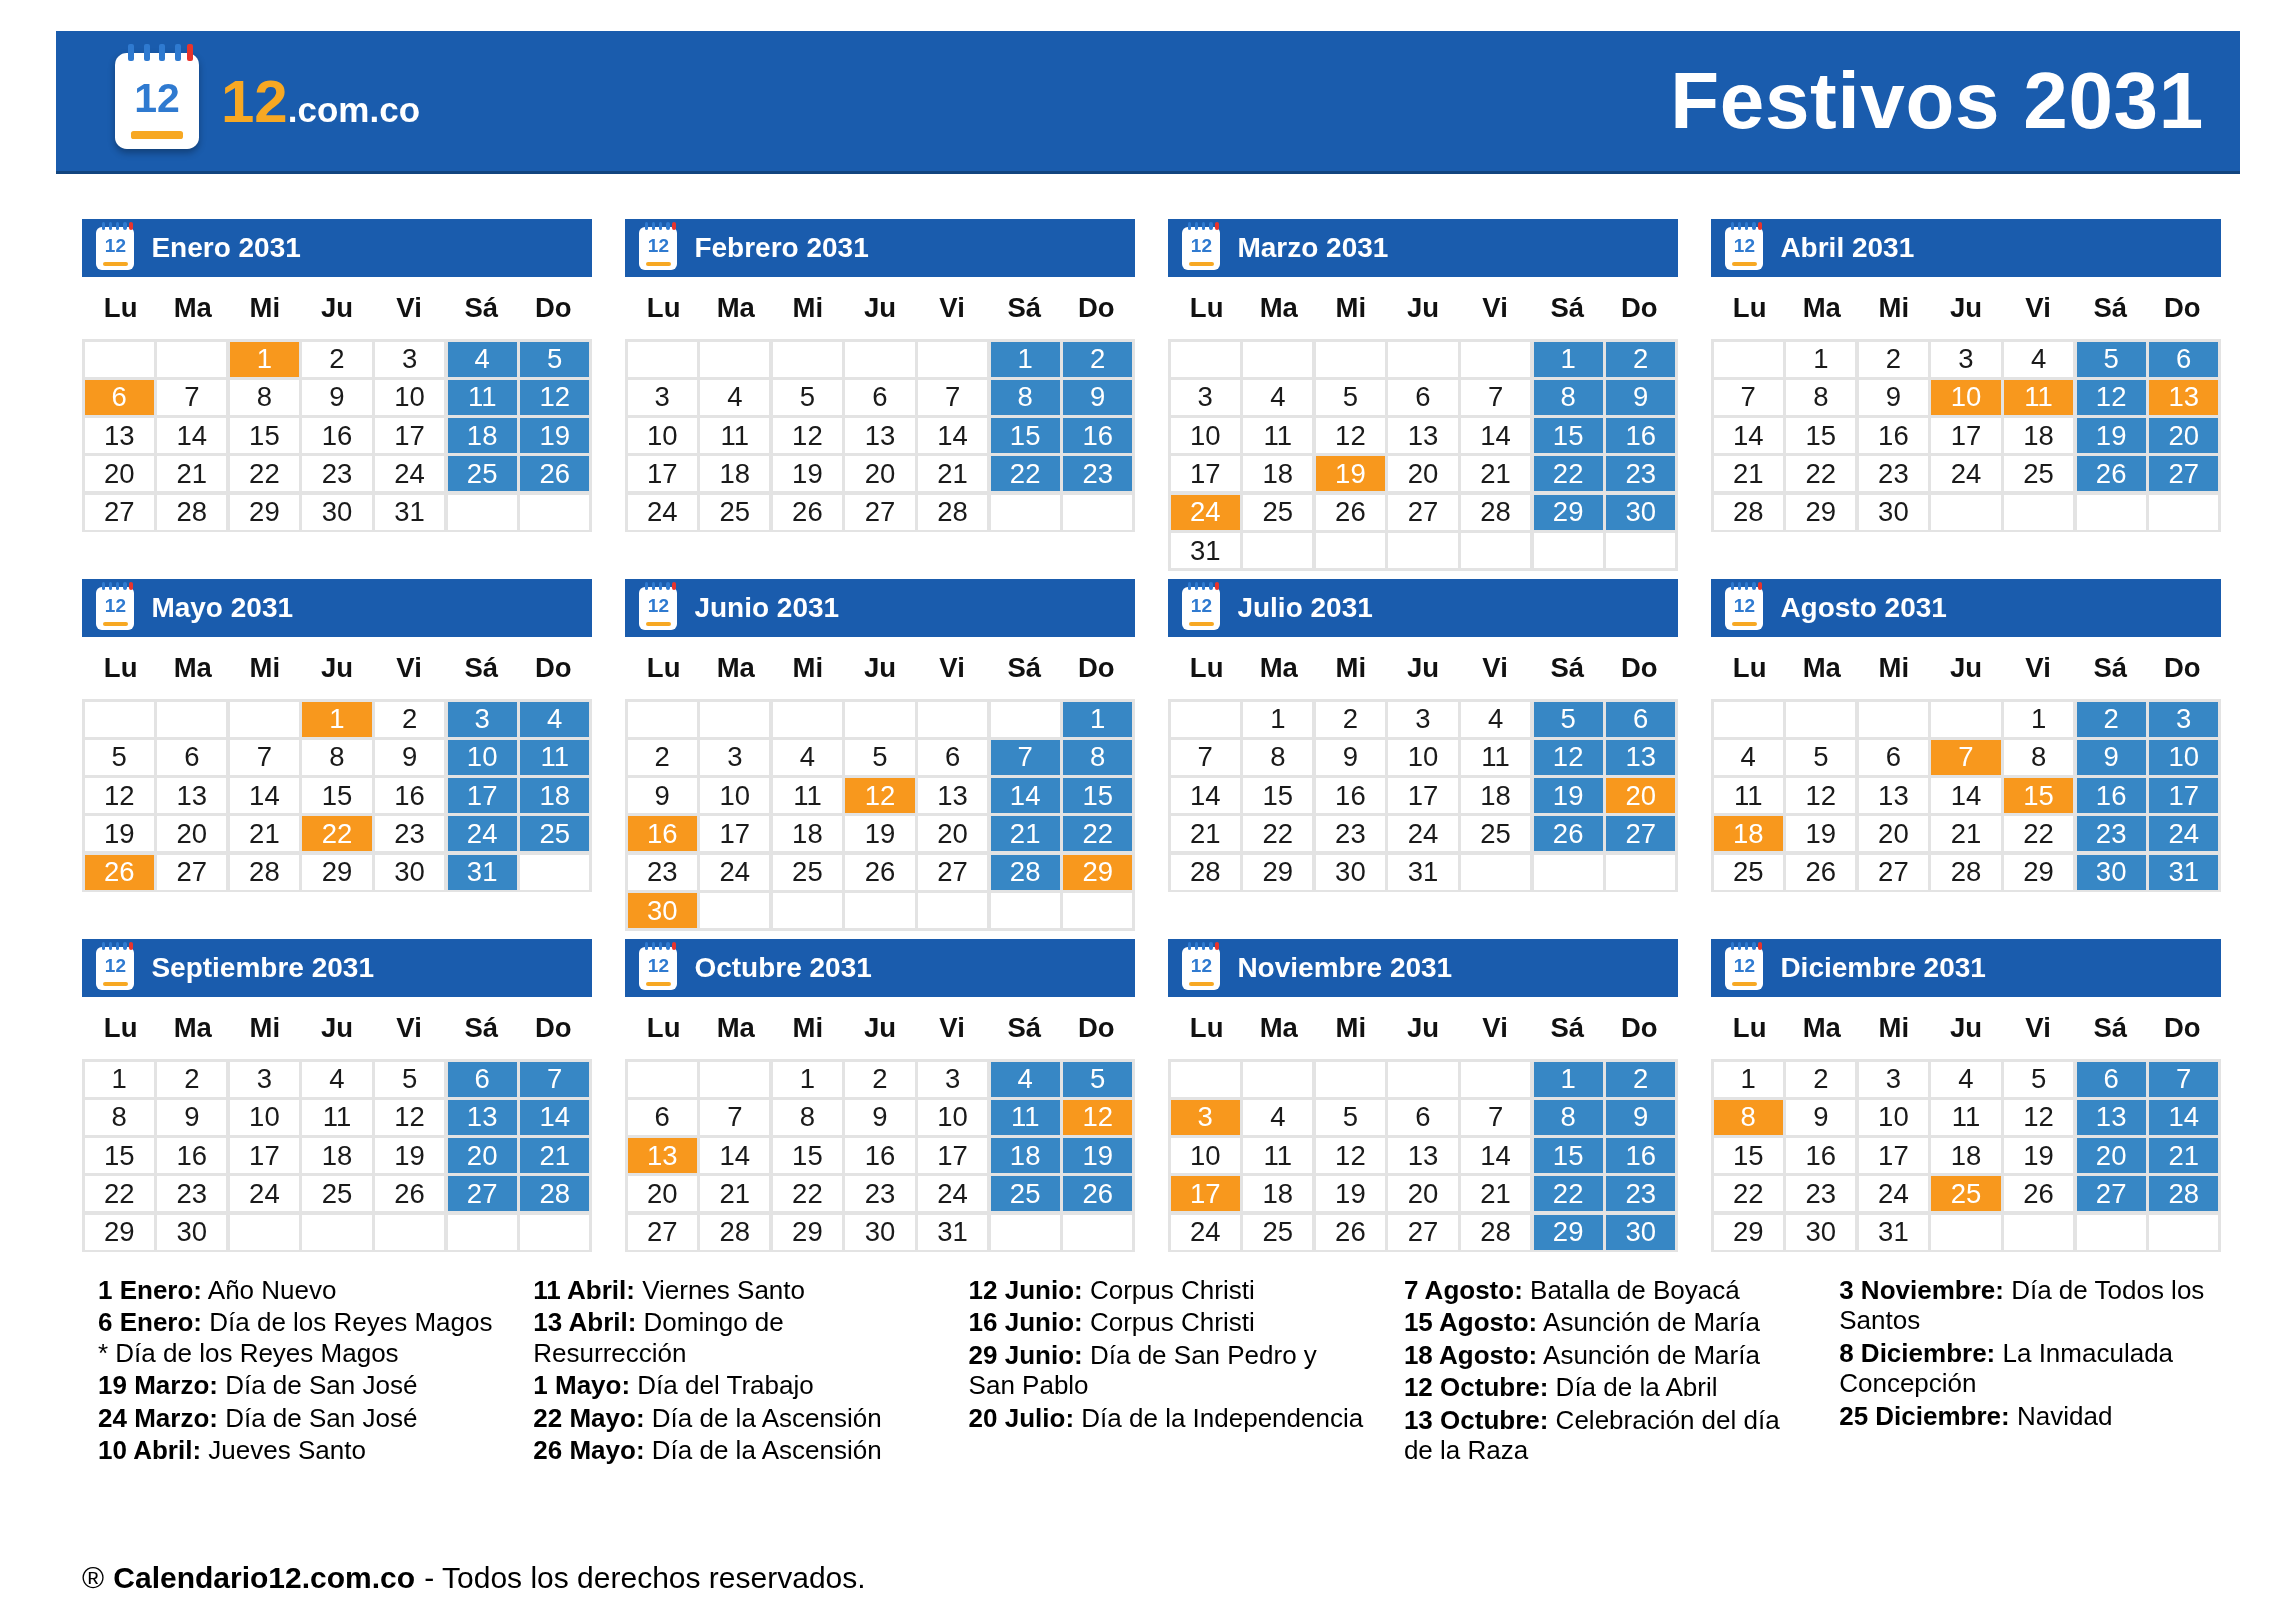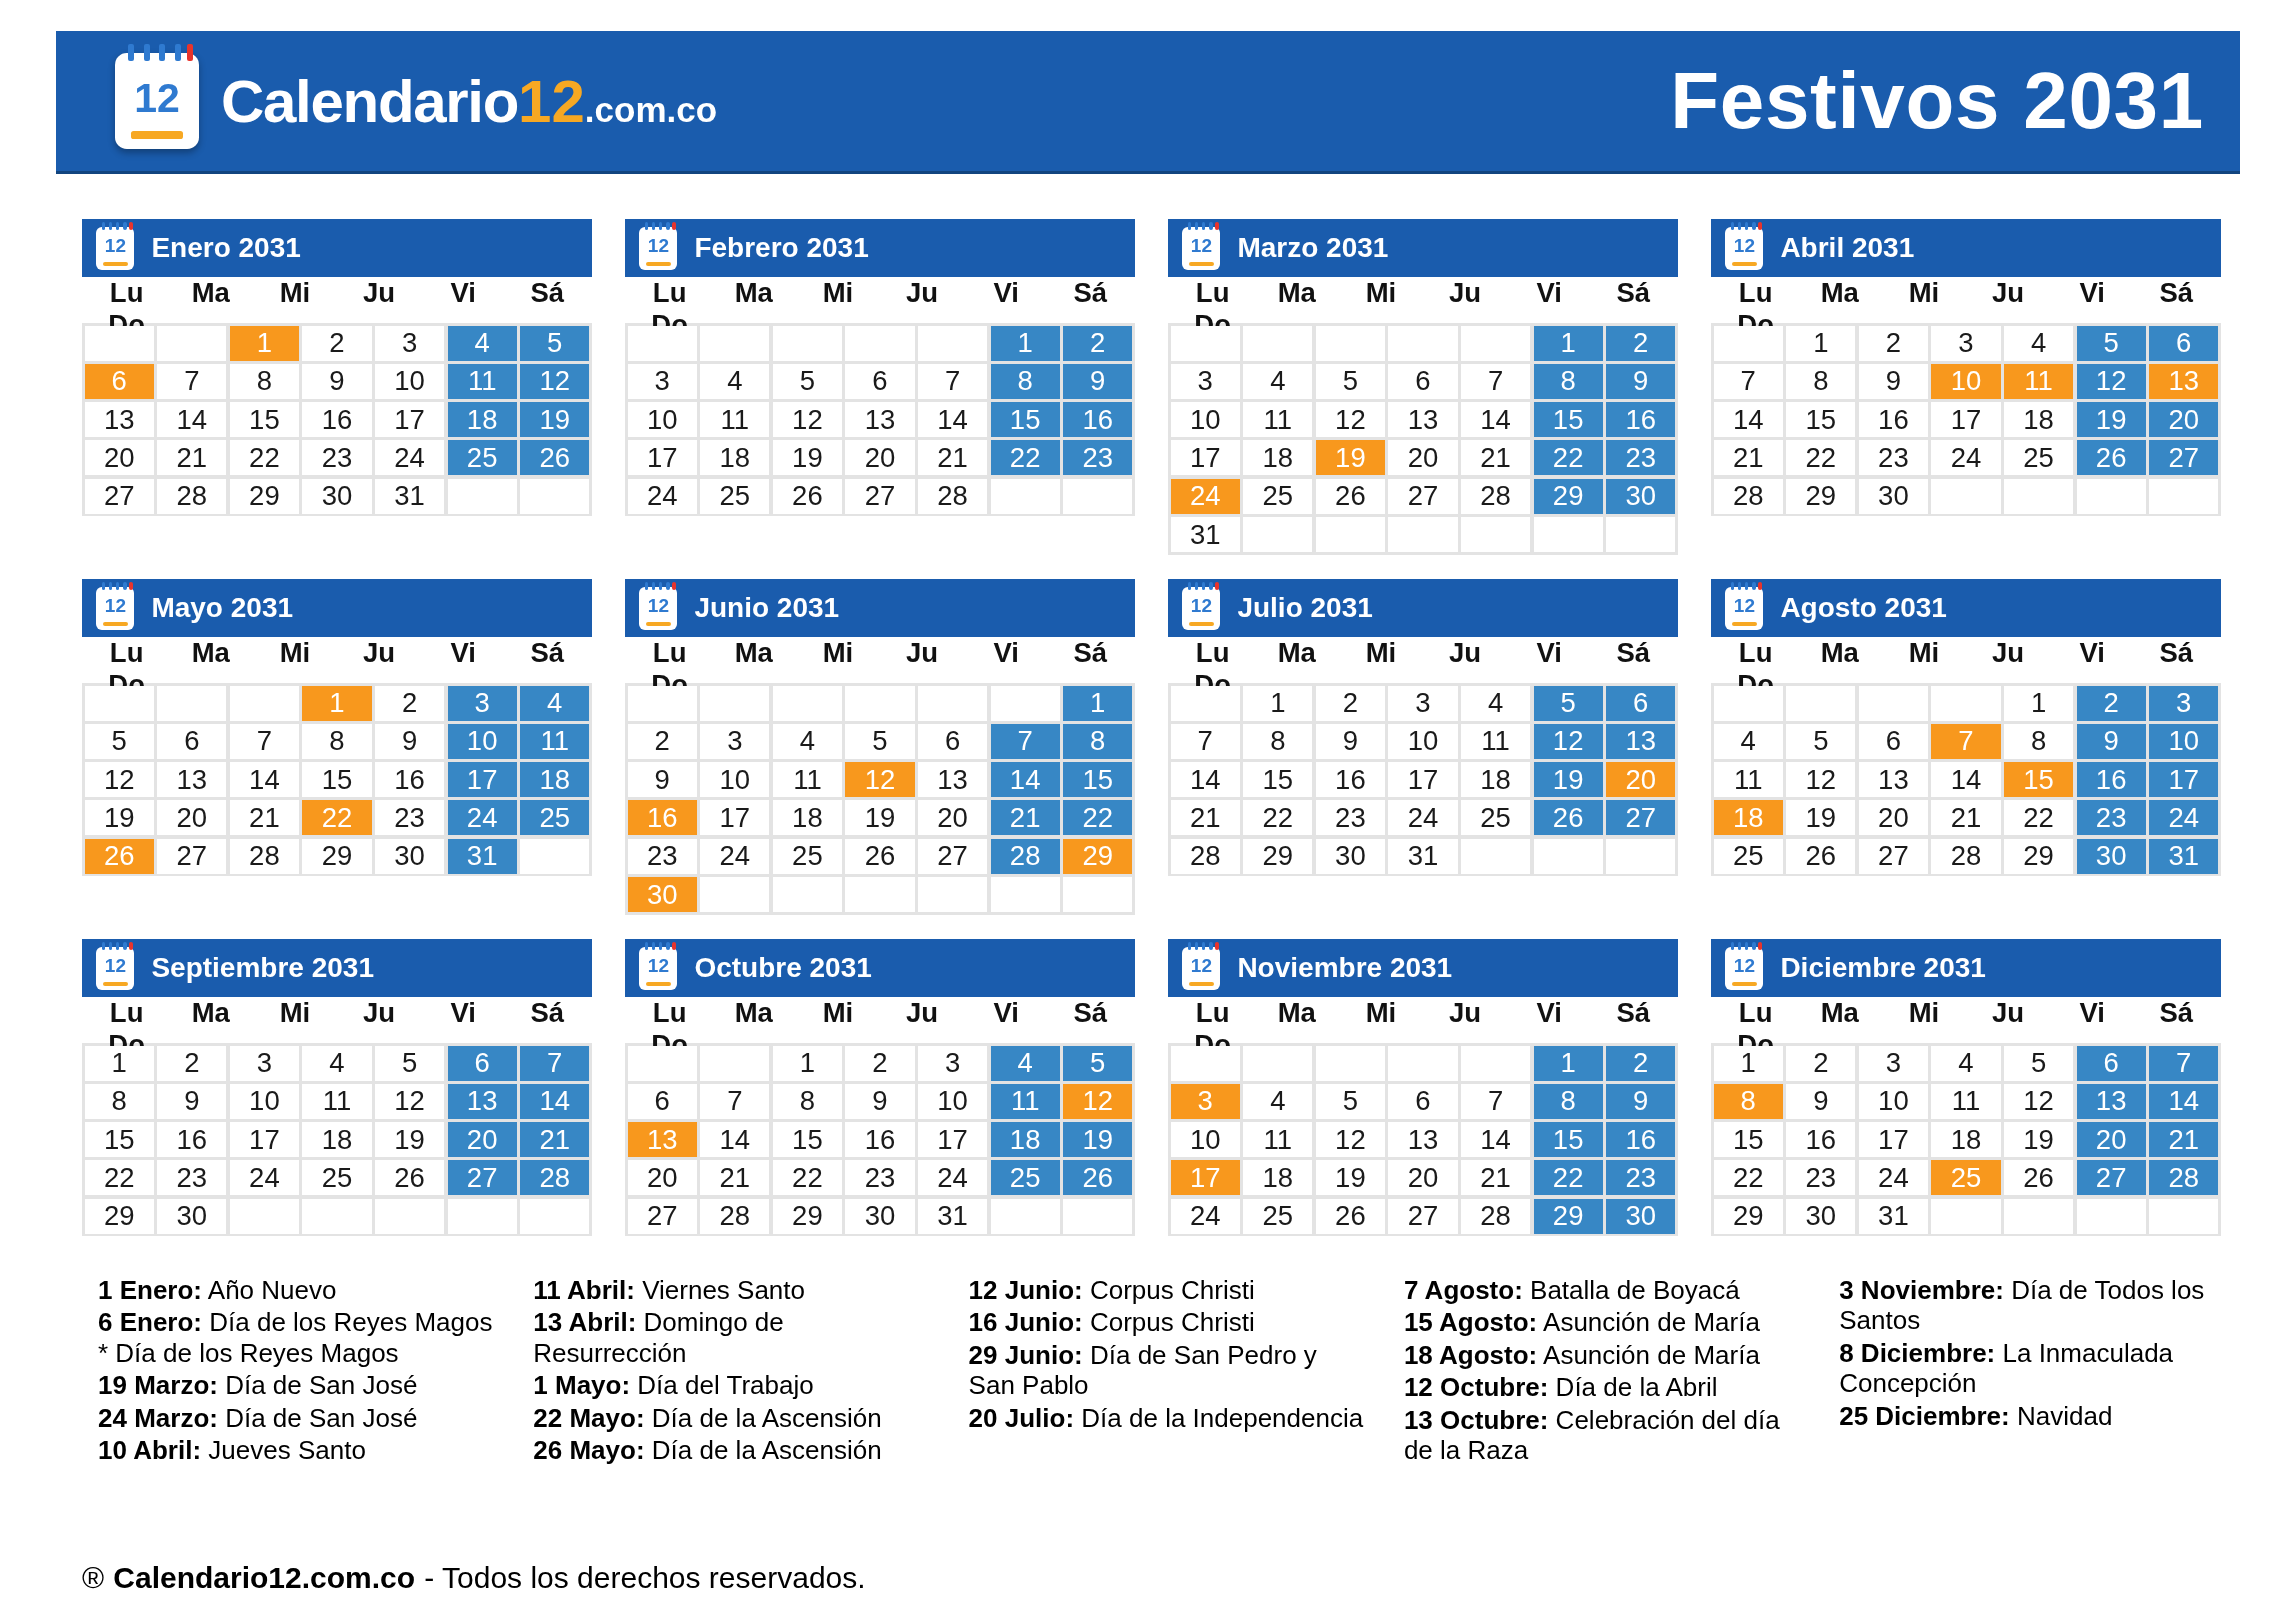--- a/index.html
+++ b/index.html
@@ -48,21 +48,21 @@
   .months-grid{
     position:absolute;left:82px;top:219px;
     display:grid;grid-template-columns:repeat(4,510px);column-gap:33px;grid-auto-rows:360px;
   }
   .month{width:510px;}
   .month-header{
     height:58px;background:var(--header-blue);
     display:flex;align-items:center;gap:17px;padding:0 14.4px;box-sizing:border-box;
   }
   .month-title{color:#fff;font-weight:bold;font-size:28px;white-space:nowrap;}
-  .weekday-row{display:grid;grid-template-columns:repeat(6,1fr);height:46px;align-items:center;padding:0 2.6px;}
+  .weekday-row{display:grid;grid-template-columns:repeat(7,1fr);height:62px;align-items:center;padding:0 2.6px;}
   .weekday{font-weight:bold;font-size:27.5px;text-align:center;color:#111;}
   .day-grid{
     background:#e3e3e3;padding:2.6px;box-sizing:border-box;width:510px;
     display:grid;grid-template-columns:repeat(7,1fr);gap:3.3px;
   }
   .day-cell{
     height:35px;background:#fff;display:flex;align-items:center;justify-content:center;
     font-size:27.5px;color:#1a1a1a;
   }
   .day-cell.weekend{background:var(--weekend-blue);color:#fff;}
@@ -83,21 +83,20 @@
   }
   .footer b{font-weight:bold;}
 </style>
 </head>
 <body style="--header-blue: #1a5cad; --weekend-blue: #3787c5; --holiday-orange: #f8981d;">
 
 <header class="top-header">
   <div class="logo">
     <span class="logo-icon-slot"><span class="cal-icon big"><span class="pin p1"></span><span class="pin p2"></span><span class="pin p3"></span><span class="pin p4"></span><span class="pin p5 red"></span><span class="icon-num">12</span><span class="icon-bar"></span></span></span>
     <span class="logo-text">
-      <span class="logo-word">Calendario</span>
       <span class="logo-num">12</span>
       <span class="logo-tld">.com.co</span>
     </span>
   </div>
   <h1 class="page-title">Festivos 2031</h1>
 </header>
 
 <main class="months-grid">
     <div class="month">
       <div class="month-header">

